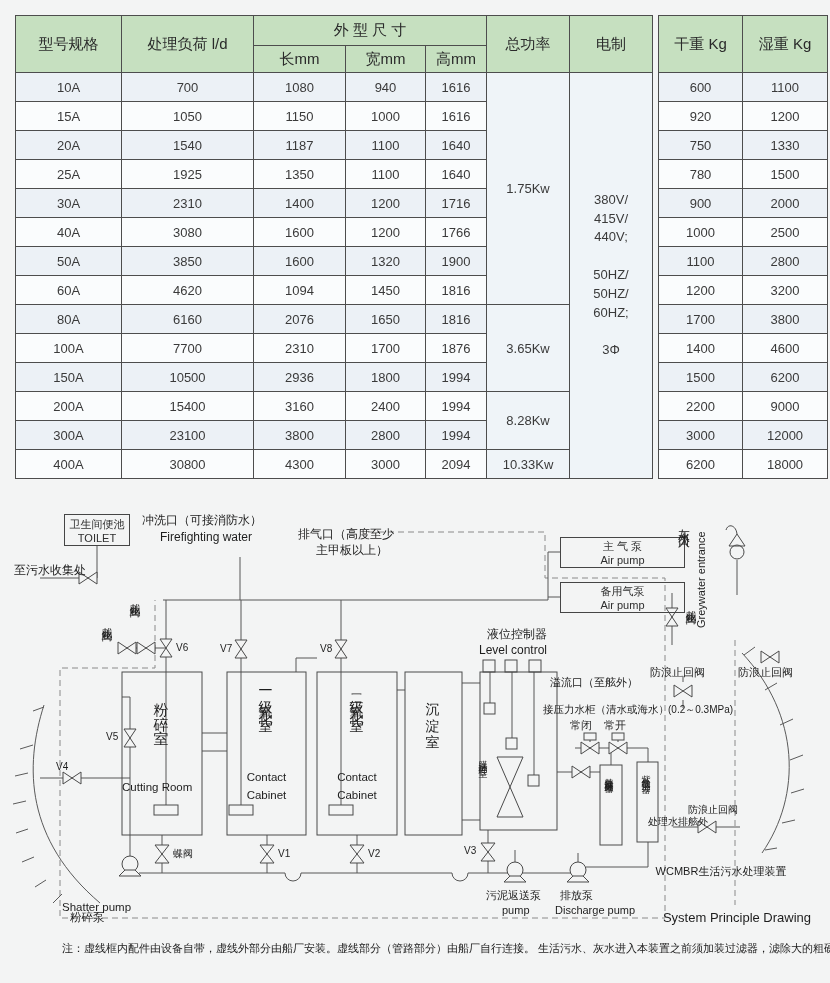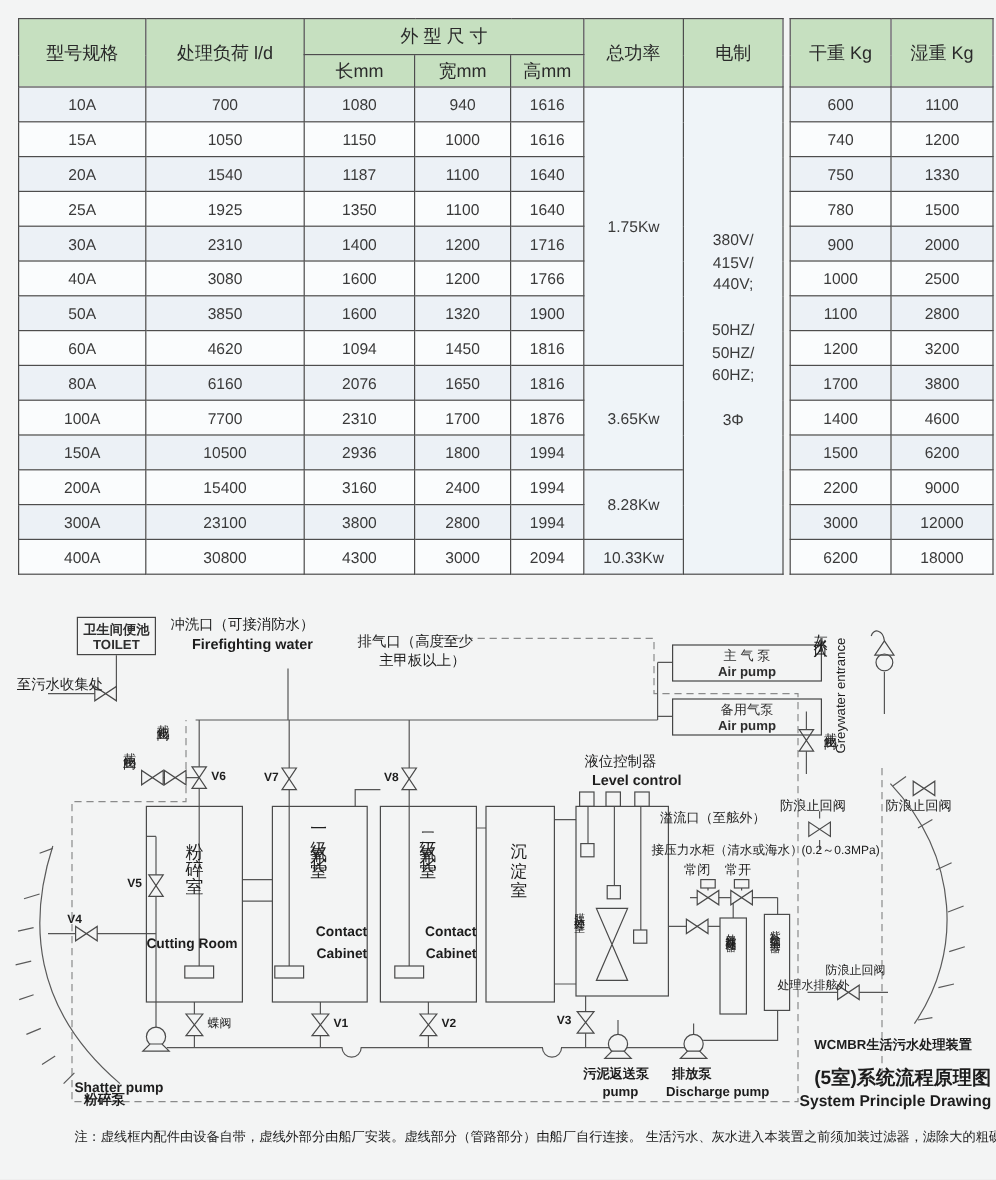--- a/index.html
+++ b/index.html
@@ -17,21 +17,21 @@
   td.gap{border:none !important;background:#f3f4f4 !important;}
   td.powerc{background:#eff4f8 !important;font-size:12.5px;}
   td.elec{background:#eff4f8 !important;font-size:12px;line-height:1.45;white-space:pre-line;}
   
   .diagram{position:absolute;left:0;top:505px;width:830px;height:478px;}
   .diagram svg{position:absolute;left:0;top:0;}
   .lbl{position:absolute;white-space:nowrap;color:#1d1d1d;line-height:1.2;}
   .c{text-align:center;}
   .v{writing-mode:vertical-rl;line-height:1;}
   .vflip{writing-mode:vertical-rl;transform:rotate(180deg);line-height:1;}
-  .sb{font-weight:bold;text-align:right;}
+  .sb{font-weight:normal;}
   .f9{font-size:9px}.f10{font-size:10px}.f105{font-size:10.5px}.f11{font-size:11px}
   .f115{font-size:11.5px}.f12{font-size:12px}.f13{font-size:13px}.f14{font-size:14px}
   .f15{font-size:15px}.f16{font-size:16px}
   .bx{position:absolute;border:1px solid #454545;display:flex;flex-direction:column;
       align-items:center;justify-content:center;}
 </style>
 </head>
 <body>
 
 <div class="page">
@@ -83,21 +83,21 @@
 3Φ</td>
       <td>600</td>
       <td>1100</td>
     </tr>
     <tr class="dr">
       <td>15A</td>
       <td>1050</td>
       <td>1150</td>
       <td>1000</td>
       <td>1616</td>
-      <td>740</td>
+      <td>920</td>
       <td>1200</td>
     </tr>
     <tr class="dr">
       <td>20A</td>
       <td>1540</td>
       <td>1187</td>
       <td>1100</td>
       <td>1640</td>
       <td>750</td>
       <td>1330</td>
@@ -364,18 +364,17 @@
     <div class="lbl f10" style="left:648px;top:311px;">处理水排舷外</div>
 
     <div class="lbl sb f115" style="left:70px;top:380px;margin-top:26px;">粉碎泵</div>
     <div class="lbl sb f115" style="left:62px;top:396px;">Shatter pump</div>
     <div class="lbl sb f11" style="left:486px;top:384px;">污泥返送泵</div>
     <div class="lbl sb f11" style="left:502px;top:399px;">pump</div>
     <div class="lbl sb f11" style="left:560px;top:384px;">排放泵</div>
     <div class="lbl sb f11" style="left:540px;top:399px;margin-left:15px;">Discharge pump</div>
 
     <div class="lbl c sb f11" style="left:632px;top:360px;width:178px;">WCMBR生活污水处理装置</div>
-    <div class="lbl c sb f16" style="left:648px;top:384px;width:178px;">(5室)系统流程原理图</div>
     <div class="lbl c sb f13" style="left:648px;top:405px;width:178px;">System Principle Drawing</div>
 
     <div class="lbl f11" style="left:62px;top:437px;">注：虚线框内配件由设备自带，虚线外部分由船厂安装。虚线部分（管路部分）由船厂自行连接。  生活污水、灰水进入本装置之前须加装过滤器，滤除大的粗硬杂质</div>
   </div>
 </div>
 
 </body></html>

